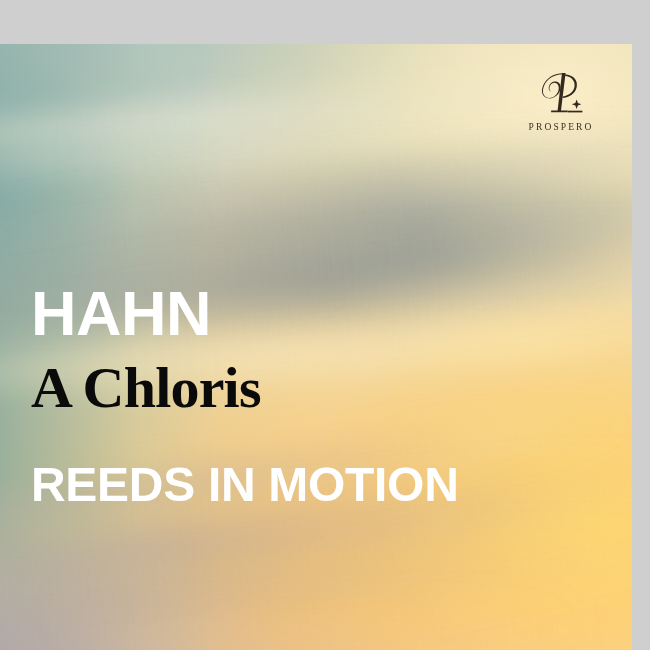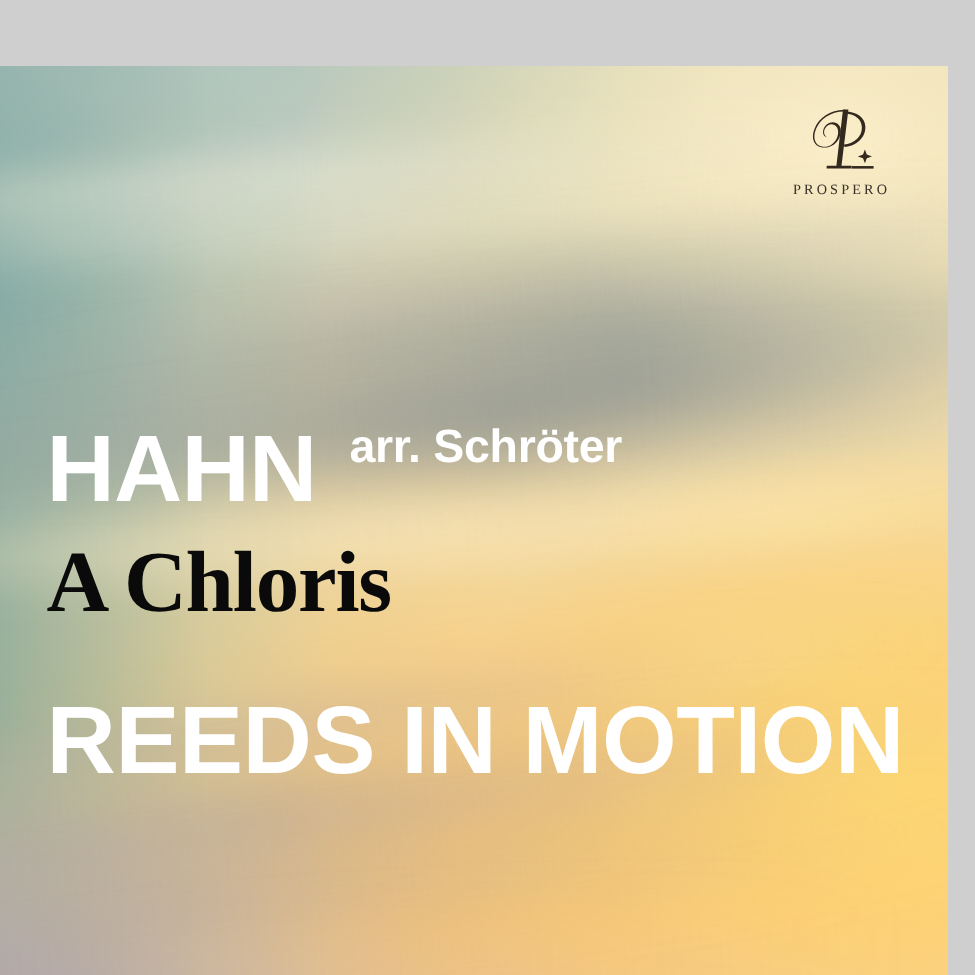--- a/index.html
+++ b/index.html
@@ -305,21 +305,21 @@
     font-weight:bold;
     color:#0a0a0a;
     line-height:1;
     letter-spacing:-0.8px;
     white-space:nowrap;
     font-family:Liberation Serif, serif;
   }
 
   .ensemble {
     margin-top:44px;
-    font-size:64px;
+    font-size:48px;
     font-weight:bold;
     color:#ffffff;
     line-height:1;
     letter-spacing:-0.3px;
     white-space:nowrap;
   }
 </style>
 </head>
 <body>
 
@@ -387,21 +387,20 @@
       <path d="M47.6 29.6 L48.85 33.0 L52.3 34.25 L48.85 35.5 L47.6 38.9
                L46.35 35.5 L42.9 34.25 L46.35 33.0 Z" fill="#33291f"></path>
     </svg>
     <div class="wordmark">PROSPERO</div>
   </div>
 
   <div id="titles">
 
     <div class="line-composer">
       <span class="composer">HAHN</span>
-      <span class="arranger">arr. Schröter</span>
     </div>
 
     <div class="work">A Chloris</div>
 
     <div class="ensemble">REEDS IN MOTION</div>
   </div>
 
 </div>
 
 </body></html>

